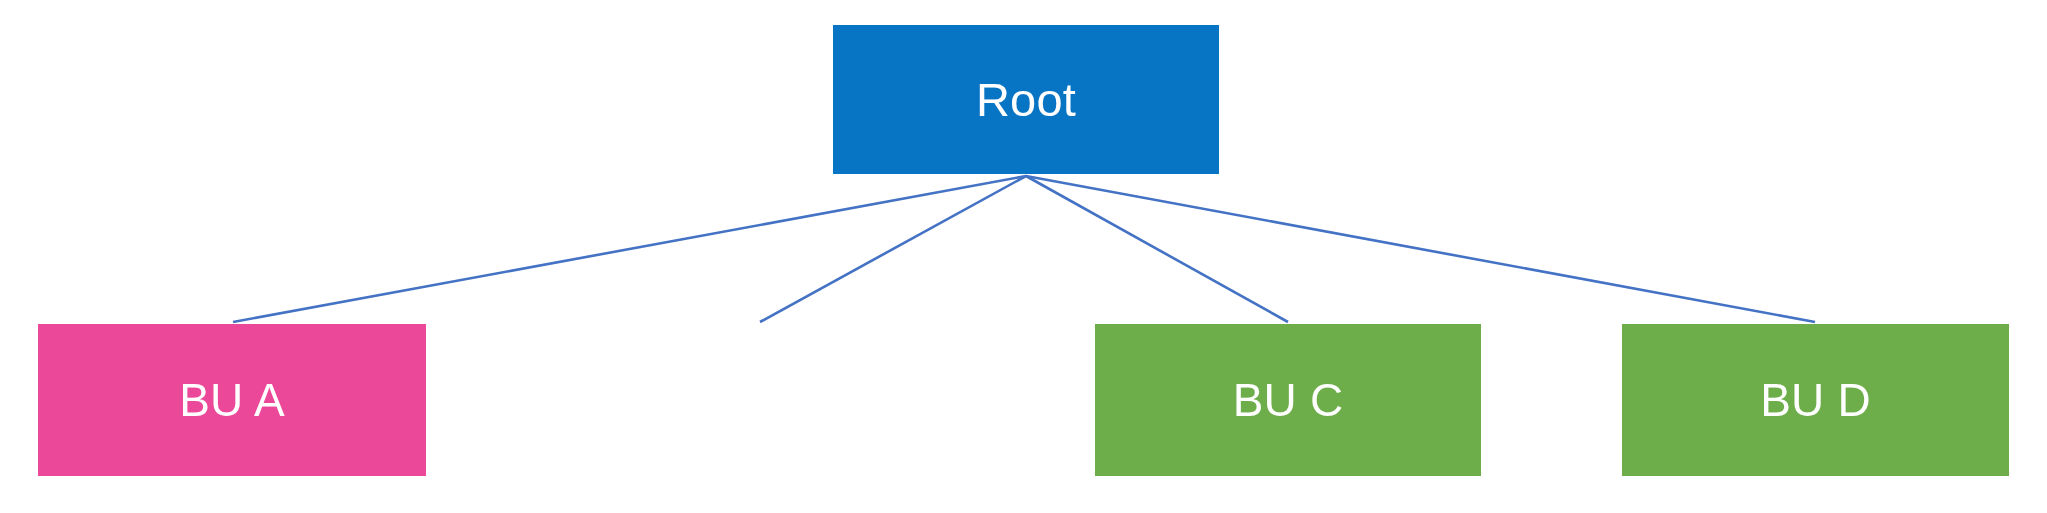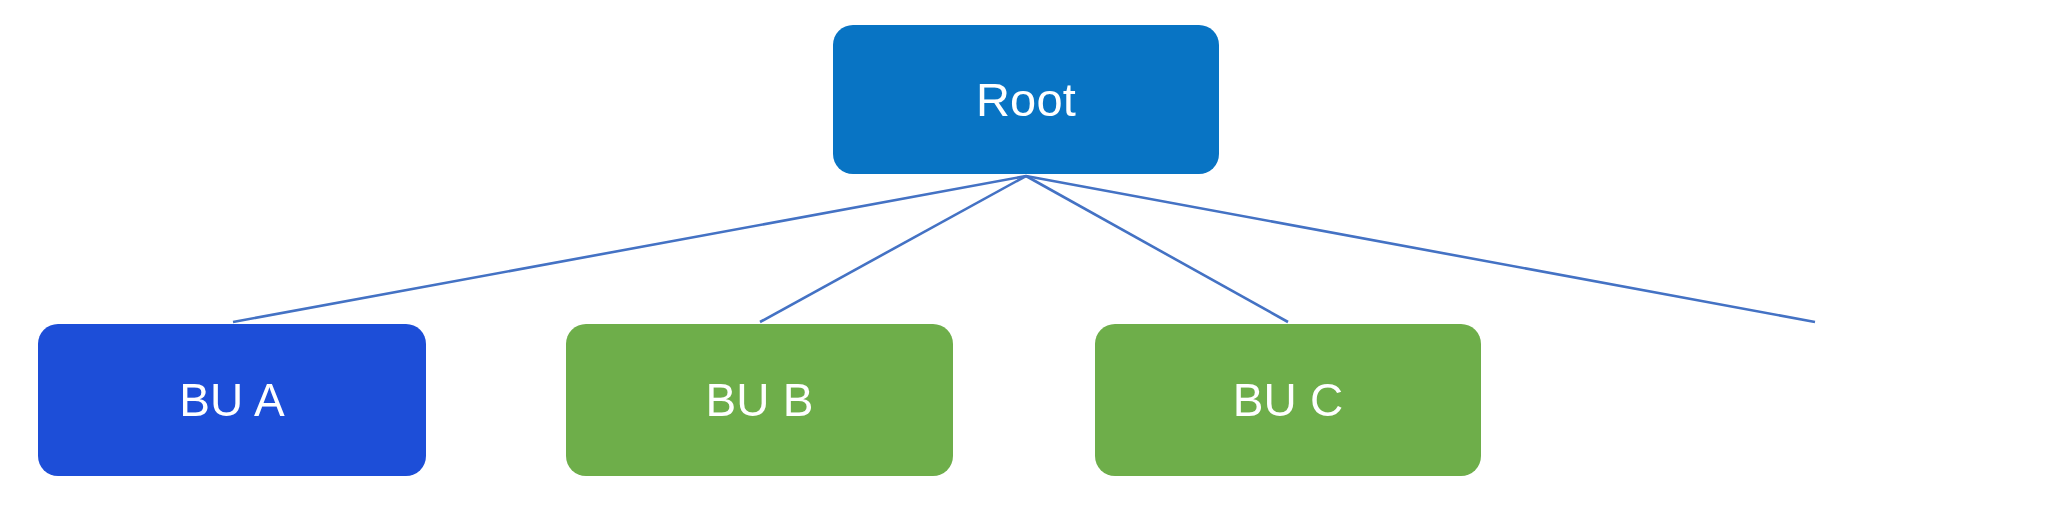--- a/index.html
+++ b/index.html
@@ -32,21 +32,20 @@
     align-items: center;
     justify-content: center;
     box-sizing: border-box;
     color: #ffffff;
     font-family: "Liberation Sans", sans-serif;
     font-weight: 400;
     letter-spacing: 0.2px;
     line-height: 1;
     white-space: nowrap;
     user-select: none;
-    border-radius: 20px;
   }
   .node-label {
     display: block;
     font-size: inherit;
     color: inherit;
   }
   .node-root {
     left: 833px;
     top: 25px;
     width: 386px;
@@ -73,26 +72,26 @@
     <line x1="1026" y1="176" x2="233" y2="322" stroke="#4472c4" stroke-width="2.6" stroke-linecap="butt"></line>
     <line x1="1026" y1="176" x2="760" y2="322" stroke="#4472c4" stroke-width="2.6" stroke-linecap="butt"></line>
     <line x1="1026" y1="176" x2="1288" y2="322" stroke="#4472c4" stroke-width="2.6" stroke-linecap="butt"></line>
     <line x1="1026" y1="176" x2="1815" y2="322" stroke="#4472c4" stroke-width="2.6" stroke-linecap="butt"></line>
   </svg>
 
   <div class="node node-root" style="background-color: rgb(8, 116, 196); color: rgb(255, 255, 255);">
     <span class="node-label">Root</span>
   </div>
 
-  <div class="node node-leaf leaf-a" style="background-color: #1d4ed8; color: rgb(255, 255, 255);">
+  <div class="node node-leaf leaf-a" style="background-color: #ec4899; color: rgb(255, 255, 255);">
     <span class="node-label">BU A</span>
   </div>
 
-  <div class="node node-leaf leaf-b" style="background-color: rgb(110, 174, 74); color: rgb(255, 255, 255);">
-    <span class="node-label">BU B</span>
-  </div>
 
   <div class="node node-leaf leaf-c" style="background-color: rgb(110, 174, 74); color: rgb(255, 255, 255);">
     <span class="node-label">BU C</span>
   </div>
 
+  <div class="node node-leaf leaf-d" style="background-color: rgb(110, 174, 74); color: rgb(255, 255, 255);">
+    <span class="node-label">BU D</span>
+  </div>
 
 </div>
 
 </body></html>

